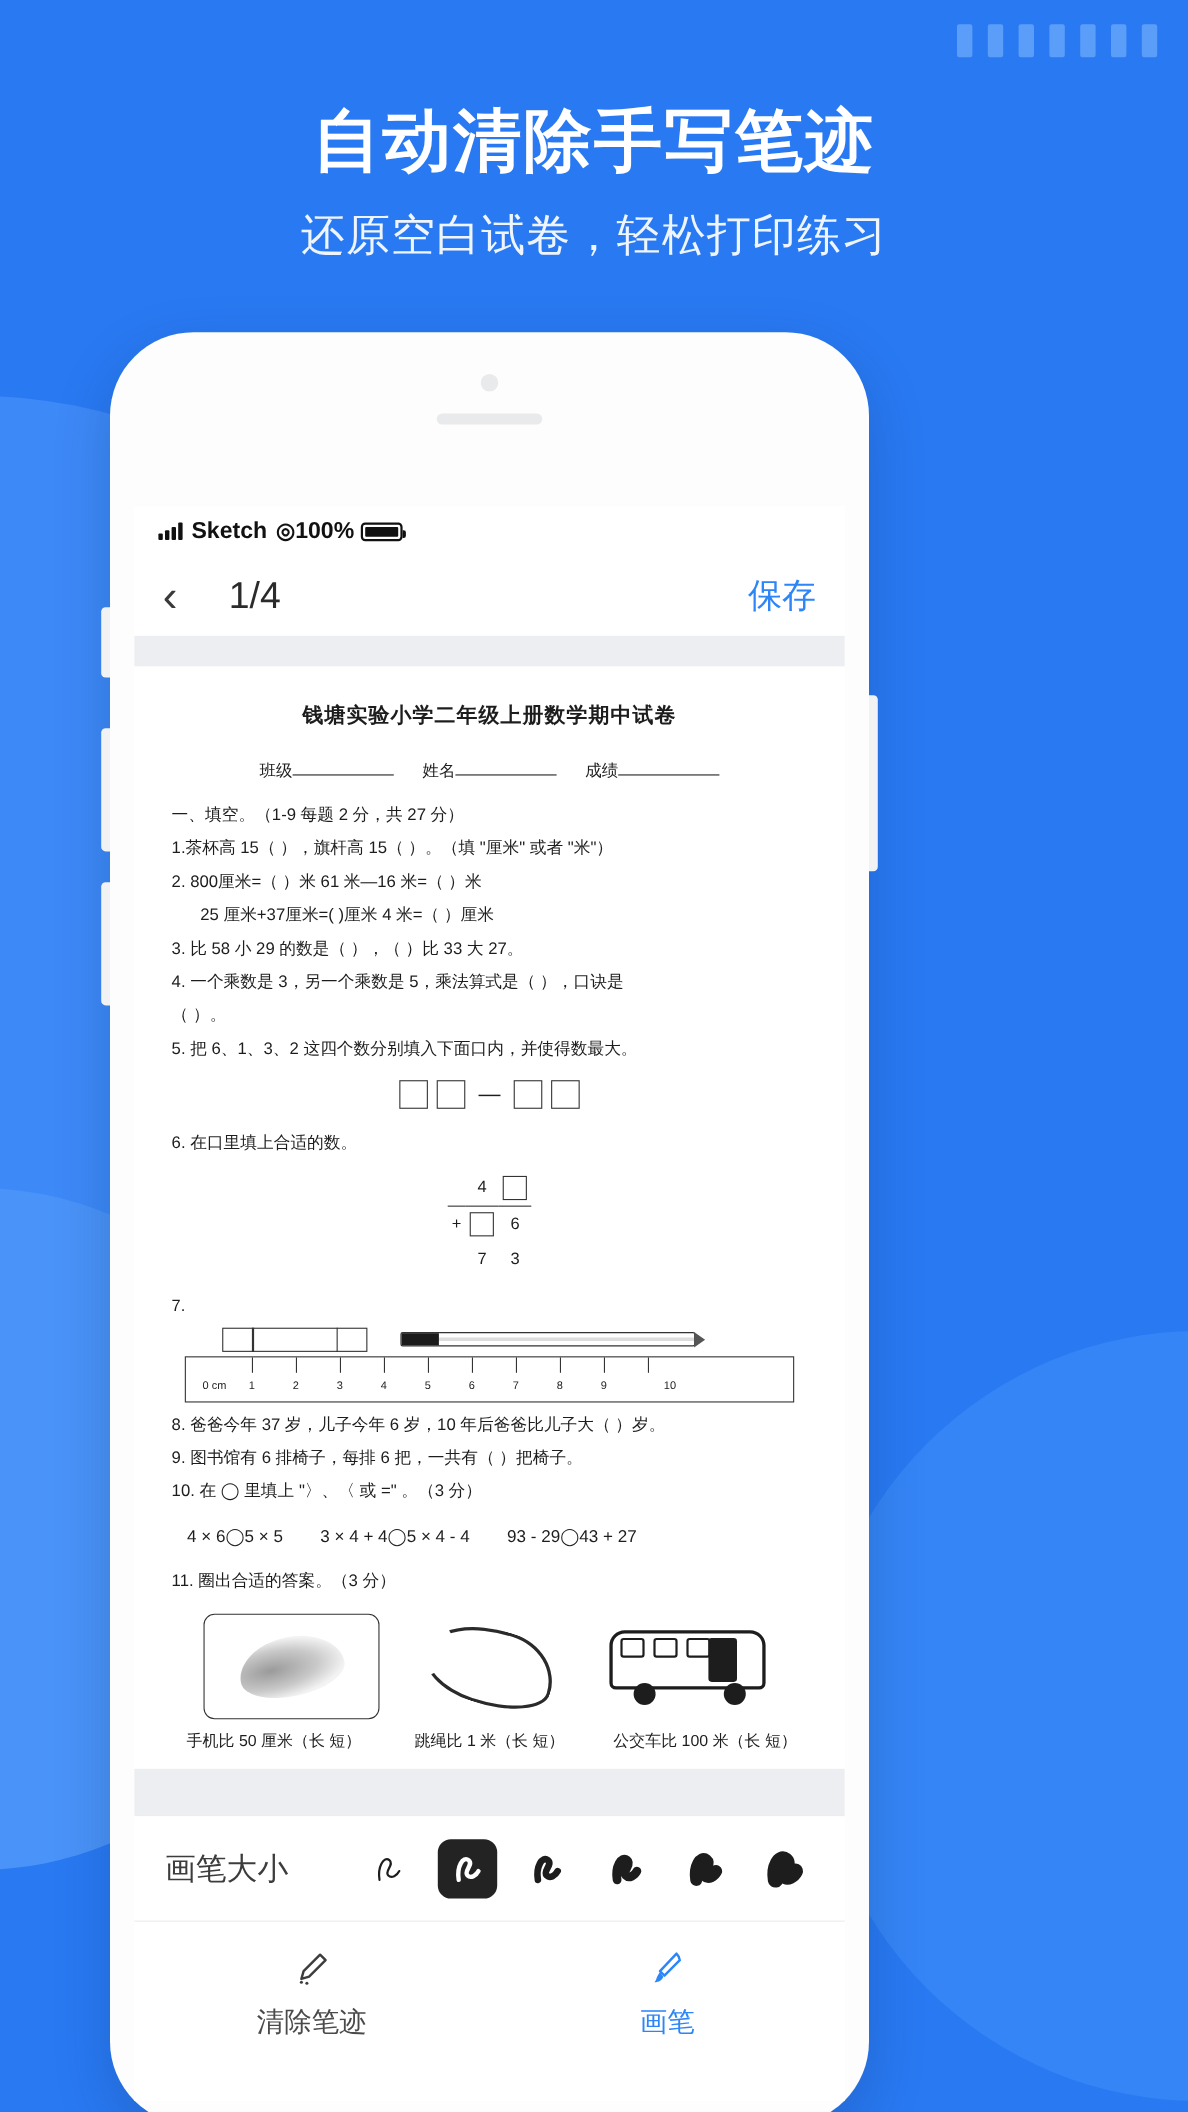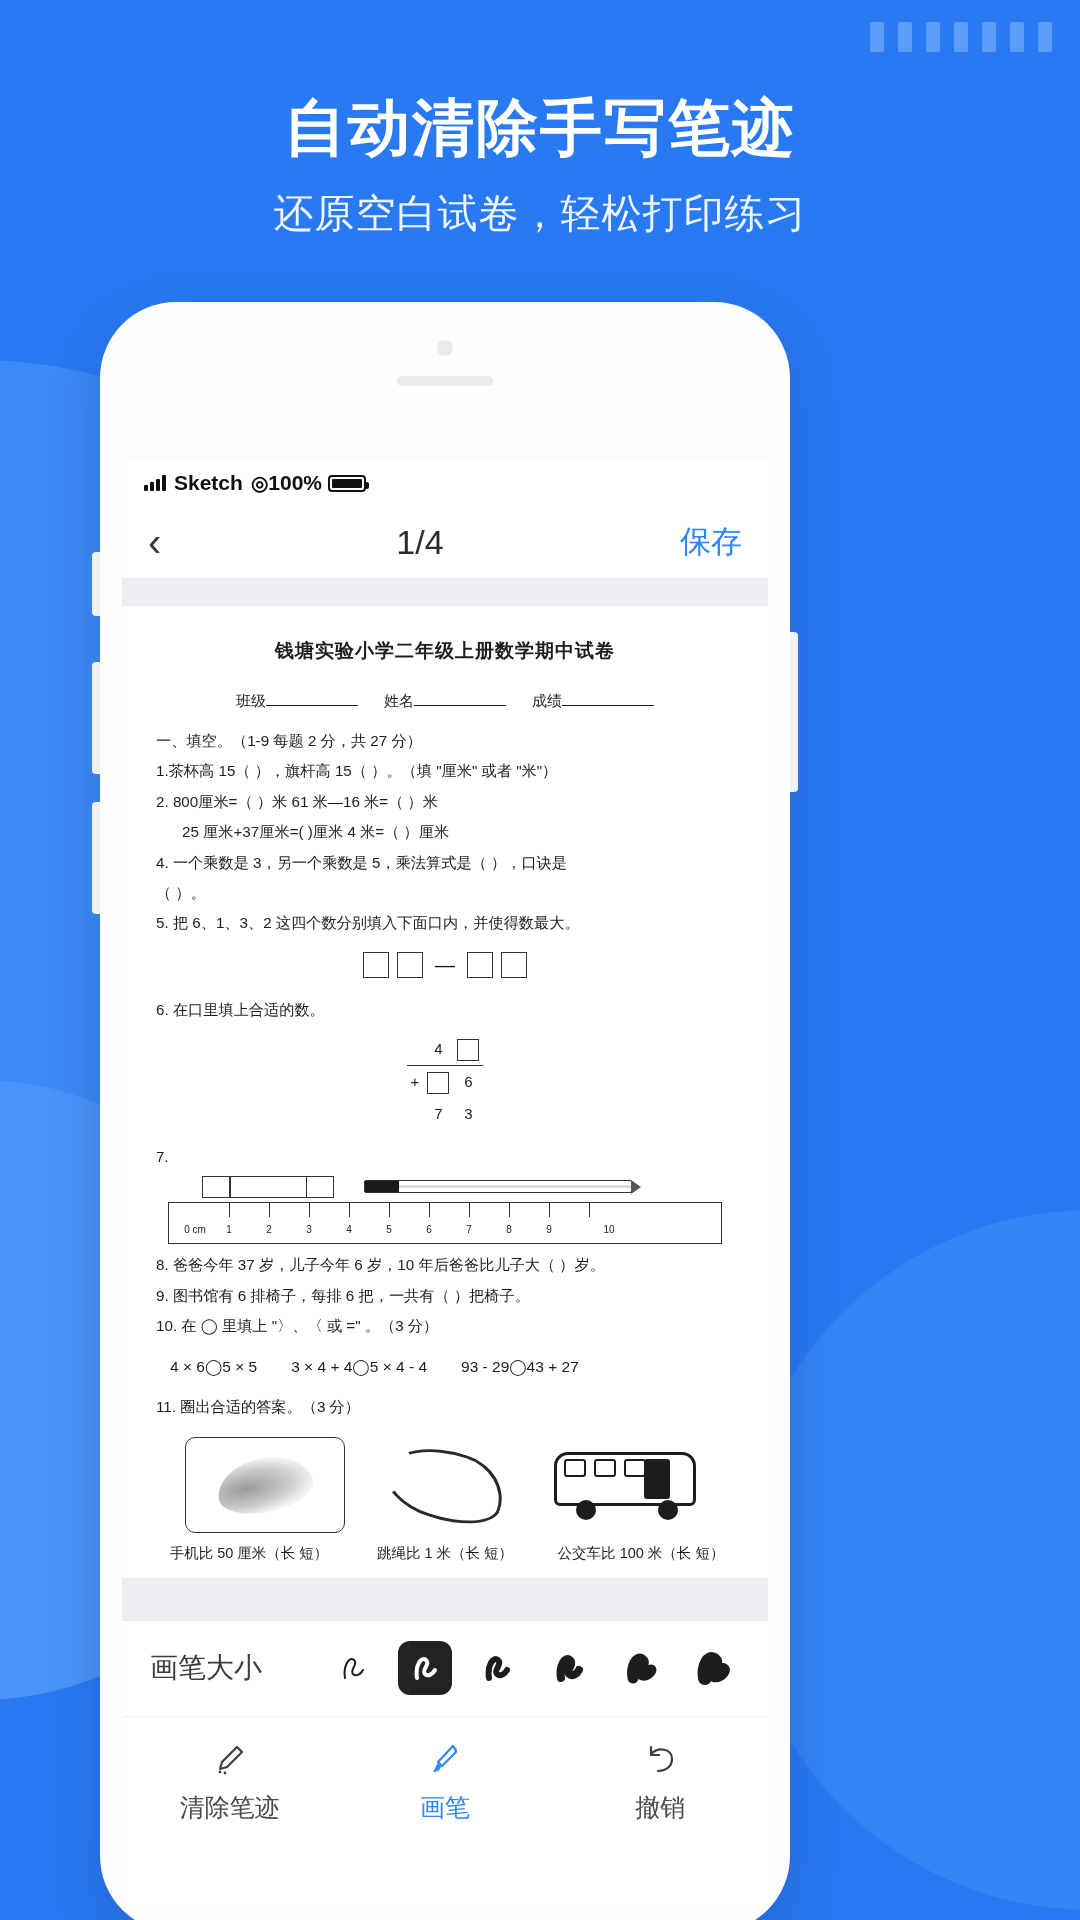--- a/index.html
+++ b/index.html
@@ -150,21 +150,21 @@
     height: 72px;
     display: flex; align-items: center;
     padding: 0 26px;
     background: #fff;
   }
   .nav-back {
     font-size: 40px; color: #3a3a3a; line-height: 1;
     width: 60px;
   }
   .nav-title {
-    flex: 1; text-align: center;
+    flex: 1; 
     font-size: 34px; color: #2b2b2b;
   }
   .nav-save {
     width: 110px; text-align: right;
     font-size: 31px; color: #2c86f7;
   }
   
   .page-gap { height: 28px; background: #eceef1; }
   .paper {
     background: #fff;
@@ -389,20 +389,21 @@
       <div class="fields">
         <span><span>班级</span><u></u></span>
         <span><span>姓名</span><u></u></span>
         <span><span>成绩</span><u></u></span>
       </div>
 
       <div class="ln">一、填空。（1-9 每题 2 分，共 27 分）</div>
       <div class="ln">1.茶杯高 15（    ），旗杆高 15（    ）。（填 "厘米" 或者 "米"）</div>
       <div class="ln">2. 800厘米=（    ）米                61 米—16 米=（    ）米</div>
       <div class="ln indent">25 厘米+37厘米=(     )厘米           4 米=（     ）厘米</div>
+      <div class="ln">3. 比 58 小 29 的数是（     ），（     ）比 33 大 27。</div>
       <div class="ln">4. 一个乘数是 3，另一个乘数是 5，乘法算式是（          ），口诀是</div>
       <div class="ln">（             ）。</div>
       <div class="ln">5. 把 6、1、3、2 这四个数分别填入下面口内，并使得数最大。</div>
 
       <div class="boxes-row">
         <span class="sqbox"></span>
         <span class="sqbox"></span>
         <span class="minus">—</span>
         <span class="sqbox"></span>
         <span class="sqbox"></span>
@@ -555,25 +556,16 @@
       </div>
       <div class="tab active">
         <div class="ticon">
           <svg width="38" height="38" viewBox="0 0 38 38">
               <path d="M27 6 C29 8 30 10 30 12 L16 26 L12 22 Z" fill="none" stroke="#2c86f7" stroke-width="2.2" stroke-linejoin="round"></path>
               <path d="M12 23 C9 26 9 30 7 32 C11 32 14 30 15 27 Z" fill="#2c86f7"></path>
             </svg>
         </div>
         <div class="tlabel">画笔</div>
       </div>
-      <div class="tab">
-        <div class="ticon">
-          <svg width="38" height="38" viewBox="0 0 38 38">
-              <path d="M10 14 C18 6 31 9 31 19 C31 27 24 31 17 31" fill="none" stroke="#3d3d3d" stroke-width="2.2" stroke-linecap="round"></path>
-              <path d="M10 7 L10 15 L18 15" fill="none" stroke="#3d3d3d" stroke-width="2.2" stroke-linecap="round" stroke-linejoin="round"></path>
-            </svg>
-        </div>
-        <div class="tlabel">撤销</div>
-      </div>
     </div>
 
   </div>
 </div>
 
 </body></html>

